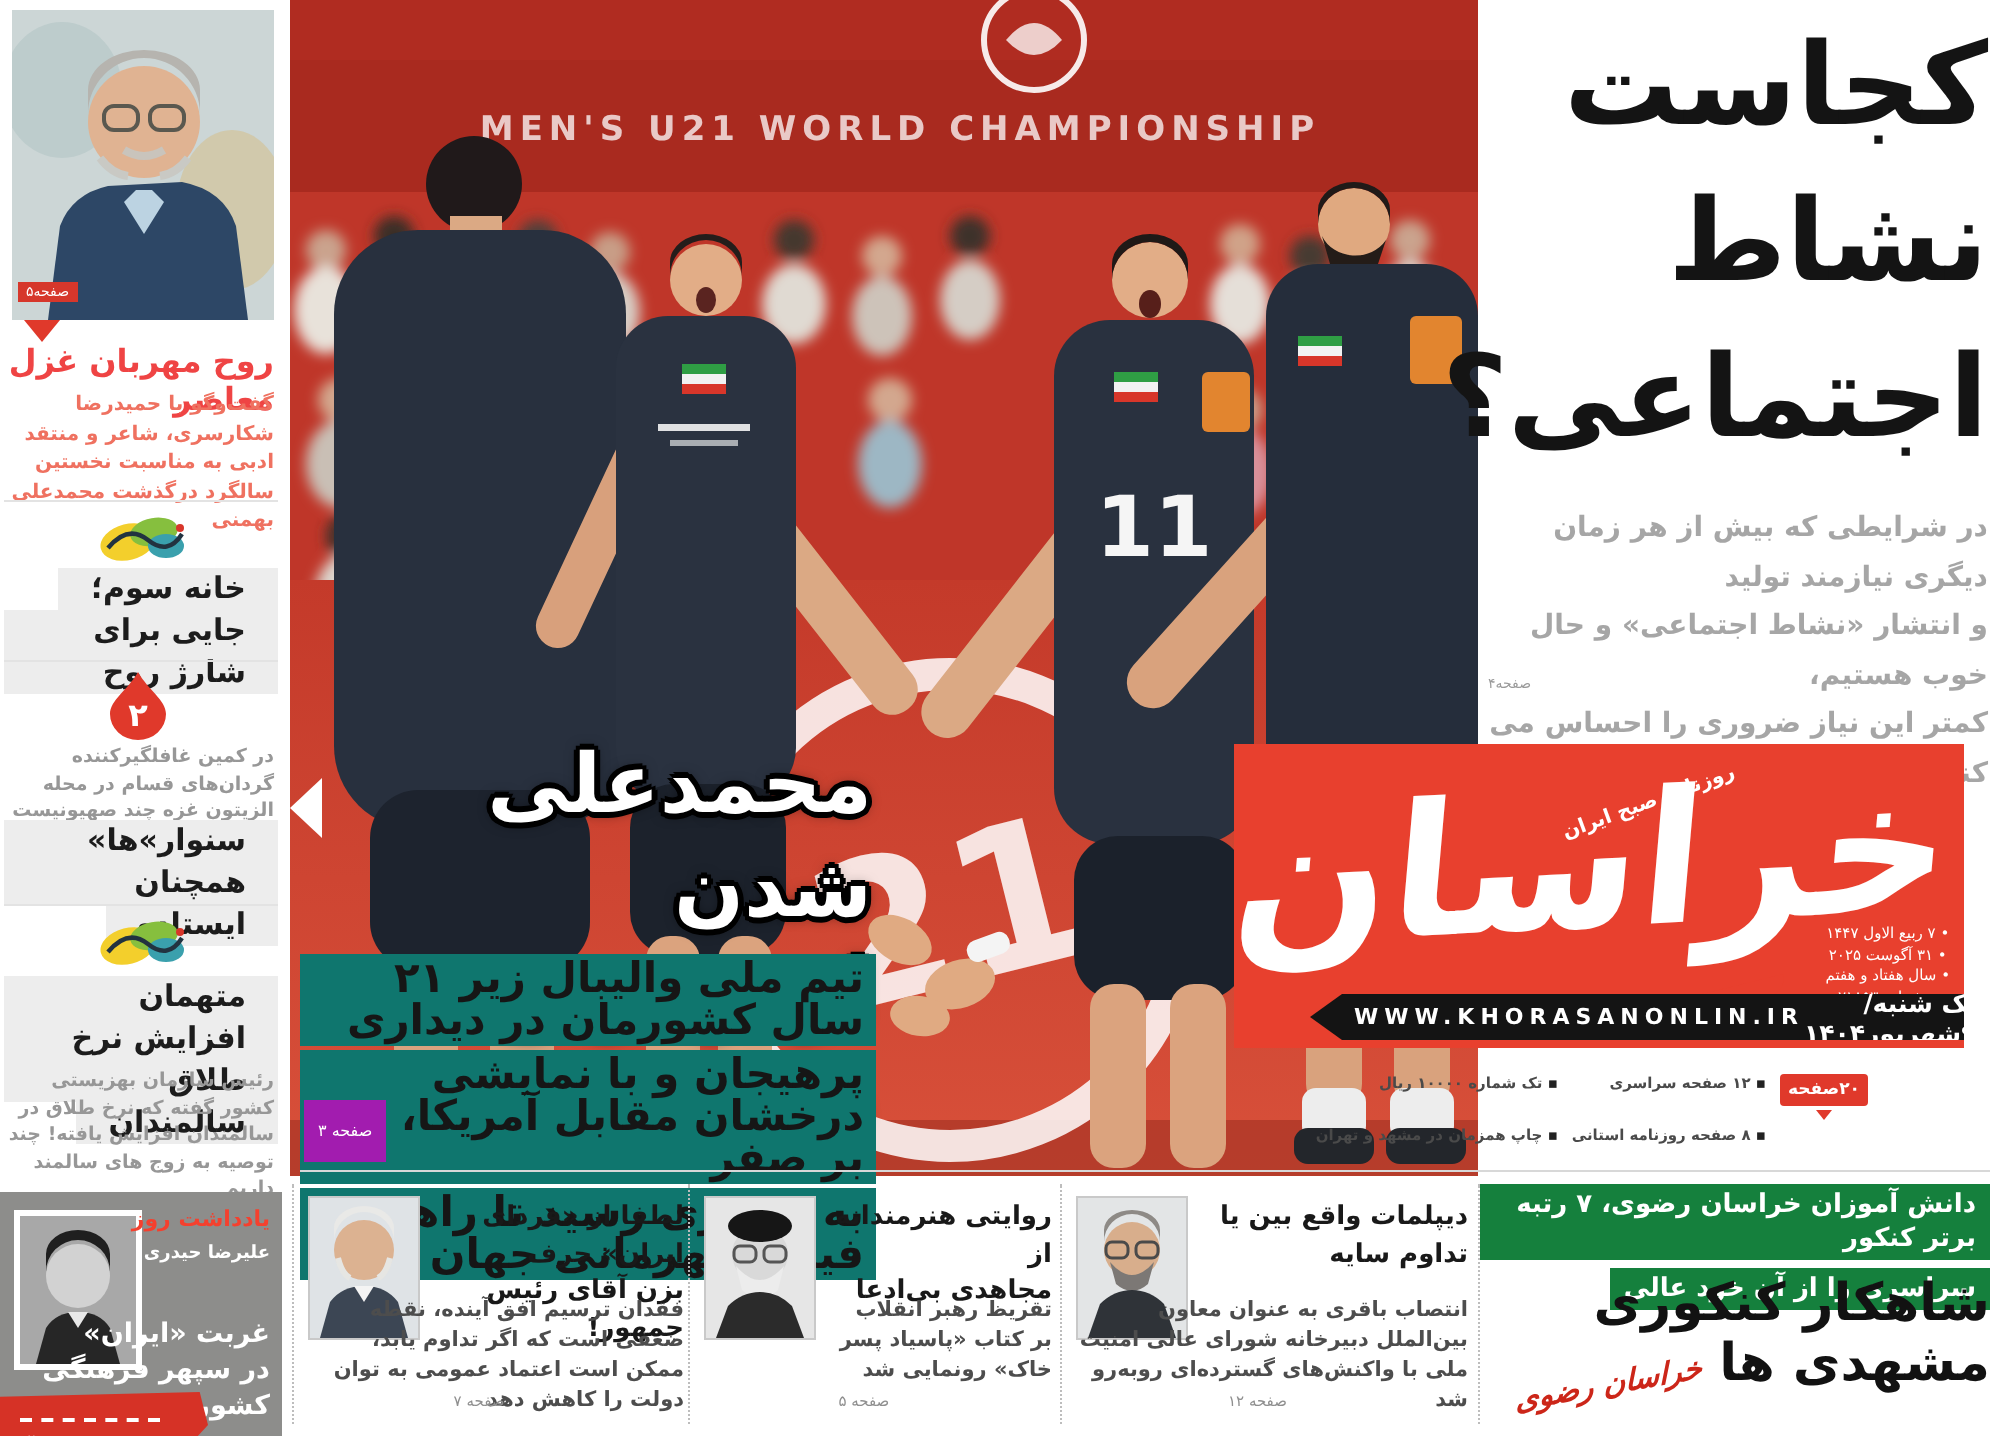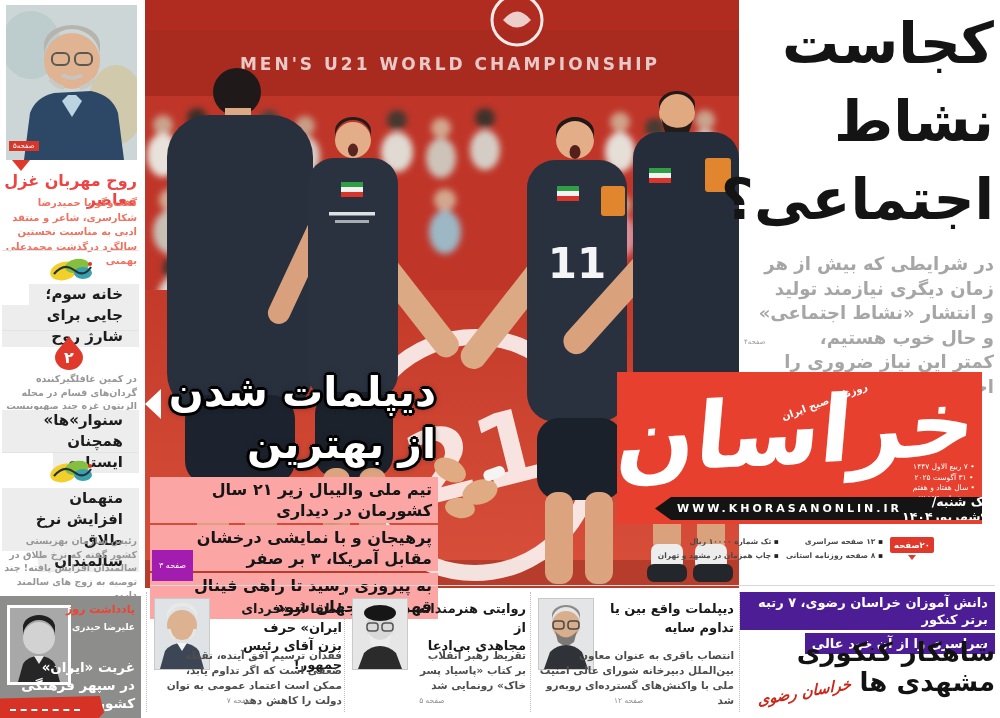--- a/index.html
+++ b/index.html
@@ -30,51 +30,51 @@
   .note-ribbon .dash{position:absolute;left:10px;top:13px;width:70px;border-top:2px dashed #fff}
   .note-ribbon .pg{position:absolute;left:14px;bottom:2px;color:#fff;font-size:6.5px}
 
   
   .photo-wrap{left:145px;top:0;width:594px;height:588px}
   .photo-headline{left:150px;top:366px;width:286px;text-align:right;direction:rtl;color:#fff;font-weight:900;font-size:41px;line-height:52px;
     text-shadow:-3px 0 0 #000,3px 0 0 #000,0 -3px 0 #000,0 3px 0 #000,-2px -2px 0 #000,2px 2px 0 #000,-2px 2px 0 #000,2px -2px 0 #000,0 0 7px rgba(0,0,0,.65)}
   .photo-wedge{left:145px;top:389px;width:0;height:0;border-top:15px solid transparent;border-bottom:15px solid transparent;border-right:16px solid #fff}
   .photo-sum{left:150px;top:477px;width:288px;text-align:right;direction:rtl}
   .photo-sum div{margin-bottom:2px}
-  .photo-sum span{display:inline-block;background:#fca5a5;color:#161616;font-size:16px;font-weight:bold;line-height:21px;padding:2px 6px}
+  .photo-sum span{display:inline-block;background:#0f766e;color:#161616;font-size:21px;font-weight:bold;line-height:21px;padding:2px 6px}
   .photo-pg{left:152px;top:550px;background:#a21caf;color:#fff;font-size:8px;padding:11px 7px}
 
   
   .lead-head{right:6px;top:4px;width:250px;text-align:right;font-size:57px;font-weight:900;color:#141414;line-height:78px;letter-spacing:-1px}
-  .lead-sum{right:6px;top:252px;width:250px;text-align:right;font-size:18px;font-weight:bold;color:#a6a6a6;line-height:24.5px;direction:rtl}
+  .lead-sum{right:6px;top:252px;width:250px;text-align:right;font-size:14px;font-weight:bold;color:#a6a6a6;line-height:24.5px;direction:rtl}
   .lead-pg{left:744px;top:338px;font-size:7px;color:#9a9a9a}
 
   
   .masthead{left:617px;top:372px;width:365px;height:152px;background:#e8402e}
   .mast-title{position:absolute;left:0;top:6px;width:330px;text-align:center;color:#fff;font-size:92px;font-weight:bold;line-height:110px;transform:rotate(-3deg) skewX(-8deg)}
   .mast-tagline{position:absolute;right:112px;top:24px;color:#fff;font-size:10px;font-weight:bold;transform:rotate(-20deg)}
   .mast-meta{position:absolute;right:7px;top:90px;list-style:none;text-align:center;direction:rtl;color:#fff;font-size:7.5px;line-height:10.5px}
   .mast-meta li::before{content:"• "}
   .mast-strip{position:absolute;left:38px;right:0;bottom:4px;height:23px;background:#141414;display:flex;align-items:center;justify-content:space-between;
     padding:0 8px 0 22px;clip-path:polygon(16px 0,100% 0,100% 100%,16px 100%,0 50%)}
   .mast-url{color:#fff;font-size:11px;font-weight:bold;letter-spacing:3px}
   .mast-date{color:#fff;font-size:12.5px;font-weight:bold;direction:rtl}
   .strip-swoosh{position:absolute;left:53%;bottom:18px;width:84px;height:9px;background:#e8402e;transform:rotate(-14deg);border-radius:0 0 10px 2px}
 
   .mast-info{left:748px;top:537px;width:186px;display:flex;direction:rtl;gap:7px;align-items:flex-start}
   .pages-badge{background:#e0392b;color:#fff;font-size:8.5px;font-weight:bold;padding:3px 4px;border-radius:2px;position:relative}
   .pages-badge::after{content:"";position:absolute;left:50%;bottom:-7px;margin-left:-4px;border-left:4px solid transparent;border-right:4px solid transparent;border-top:5px solid #e0392b}
-  .info-col{display:flex;flex-direction:column;gap:5px}
+  .info-col{display:flex;flex-direction:column;gap:17px}
   .info-col span{font-size:7.5px;font-weight:bold;color:#4a4a4a;white-space:nowrap}
   .info-col span::before{content:"▪ ";color:#222}
 
   
   .kicker{right:5px;top:592px;width:255px;text-align:right;direction:rtl}
   .kicker div{margin-bottom:3px}
-  .kicker span{display:inline-block;background:#4c1d95;color:#fff;font-size:13px;font-weight:bold;padding:2px 7px;line-height:17px}
+  .kicker span{display:inline-block;background:#15803d;color:#fff;font-size:13px;font-weight:bold;padding:2px 7px;line-height:17px}
   .konkur-head{right:5px;top:637px;width:255px;text-align:right;font-size:26px;font-weight:900;color:#121212}
   .konkur-sign{left:757px;top:683px;color:#cc2619;font-size:15px;font-weight:bold;font-style:italic;transform:rotate(-10deg) skewX(-8deg)}
 
   
   .article{top:592px;height:122px}
   .art-photo{position:absolute;left:4px;top:6px;width:56px;height:72px;border:1px solid #c9c9c9;overflow:hidden}
   .art-head{position:absolute;right:0;top:8px;text-align:right;font-size:13px;font-weight:700;color:#191919;line-height:18.5px;direction:rtl}
   .art-sum{position:absolute;right:0;top:56px;text-align:right;font-size:10.5px;font-weight:bold;color:#4d4d4d;line-height:15px;direction:rtl}
   .art-pg{position:absolute;left:40%;top:104px;font-size:7.5px;color:#8f8f8f}
 
@@ -218,21 +218,21 @@
         <ellipse cx="335" cy="492" rx="18" ry="12" transform="rotate(-18 335 492)"></ellipse>
         <ellipse cx="315" cy="508" rx="15" ry="10" transform="rotate(8 315 508)"></ellipse>
       </g>
       <rect x="338" y="468" width="22" height="11" rx="5" fill="#f4f4f4" transform="rotate(-20 349 473)"></rect>
     </g>
   </svg>
 </div>
 
 <div class="abs photo-wedge"></div>
 <div class="abs photo-headline">
-  <div>دیپلمات شدن</div>
+  <div>محمدعلی شدن</div>
   <div>از بهترین مسیر</div>
 </div>
 <div class="abs photo-sum">
   <div><span>تیم ملی والیبال زیر ۲۱ سال کشورمان در دیداری</span></div>
   <div><span>پرهیجان و با نمایشی درخشان مقابل آمریکا، ۳ بر صفر</span></div>
   <div><span>به پیروزی رسید تا راهی فینال قهرمانی جهان شود</span></div>
 </div>
 <div class="abs photo-pg rtl">صفحه ۳</div>
 
 <div class="abs lead-head rtl">

